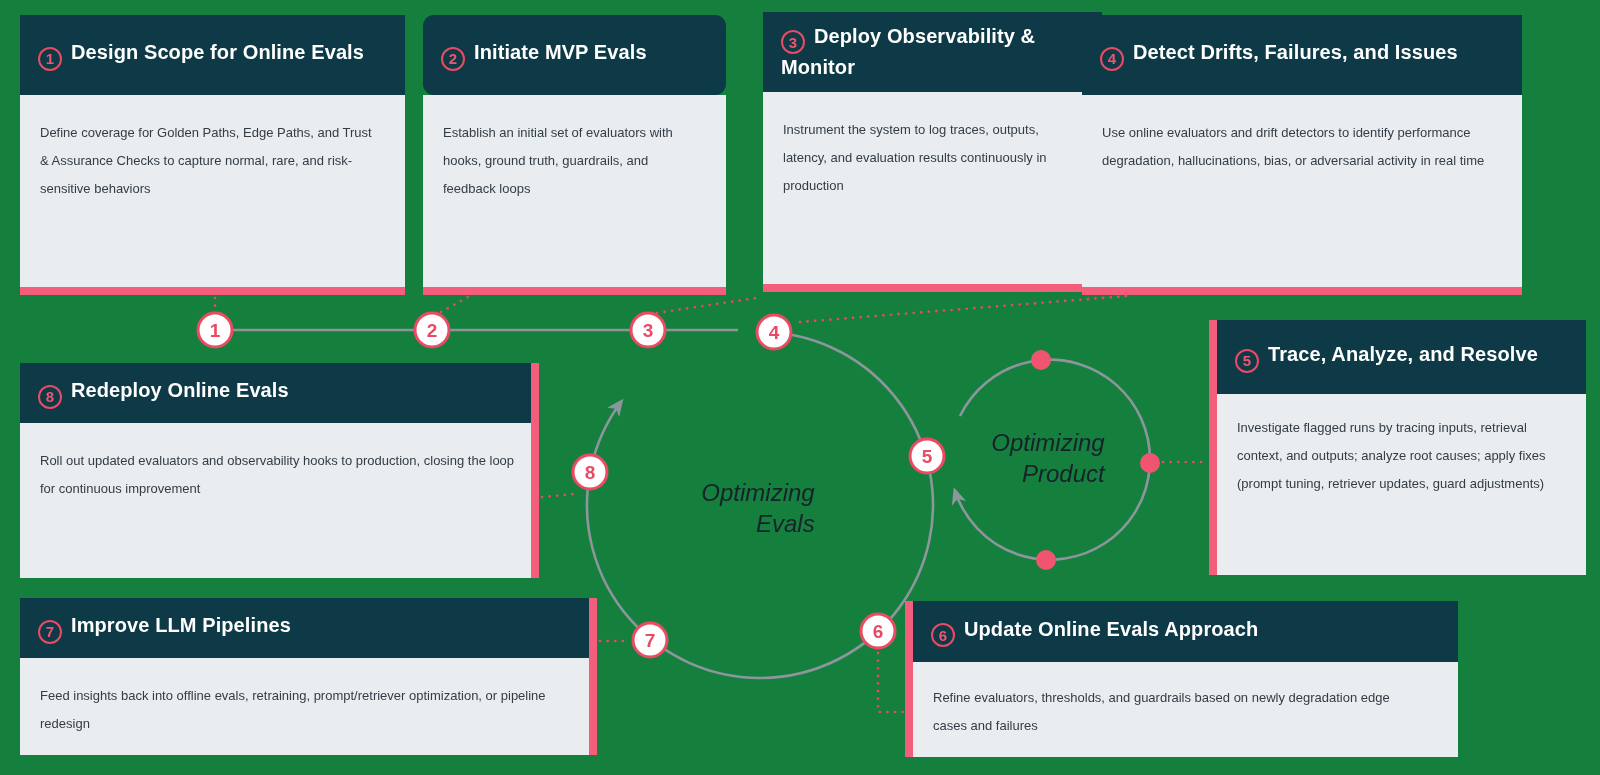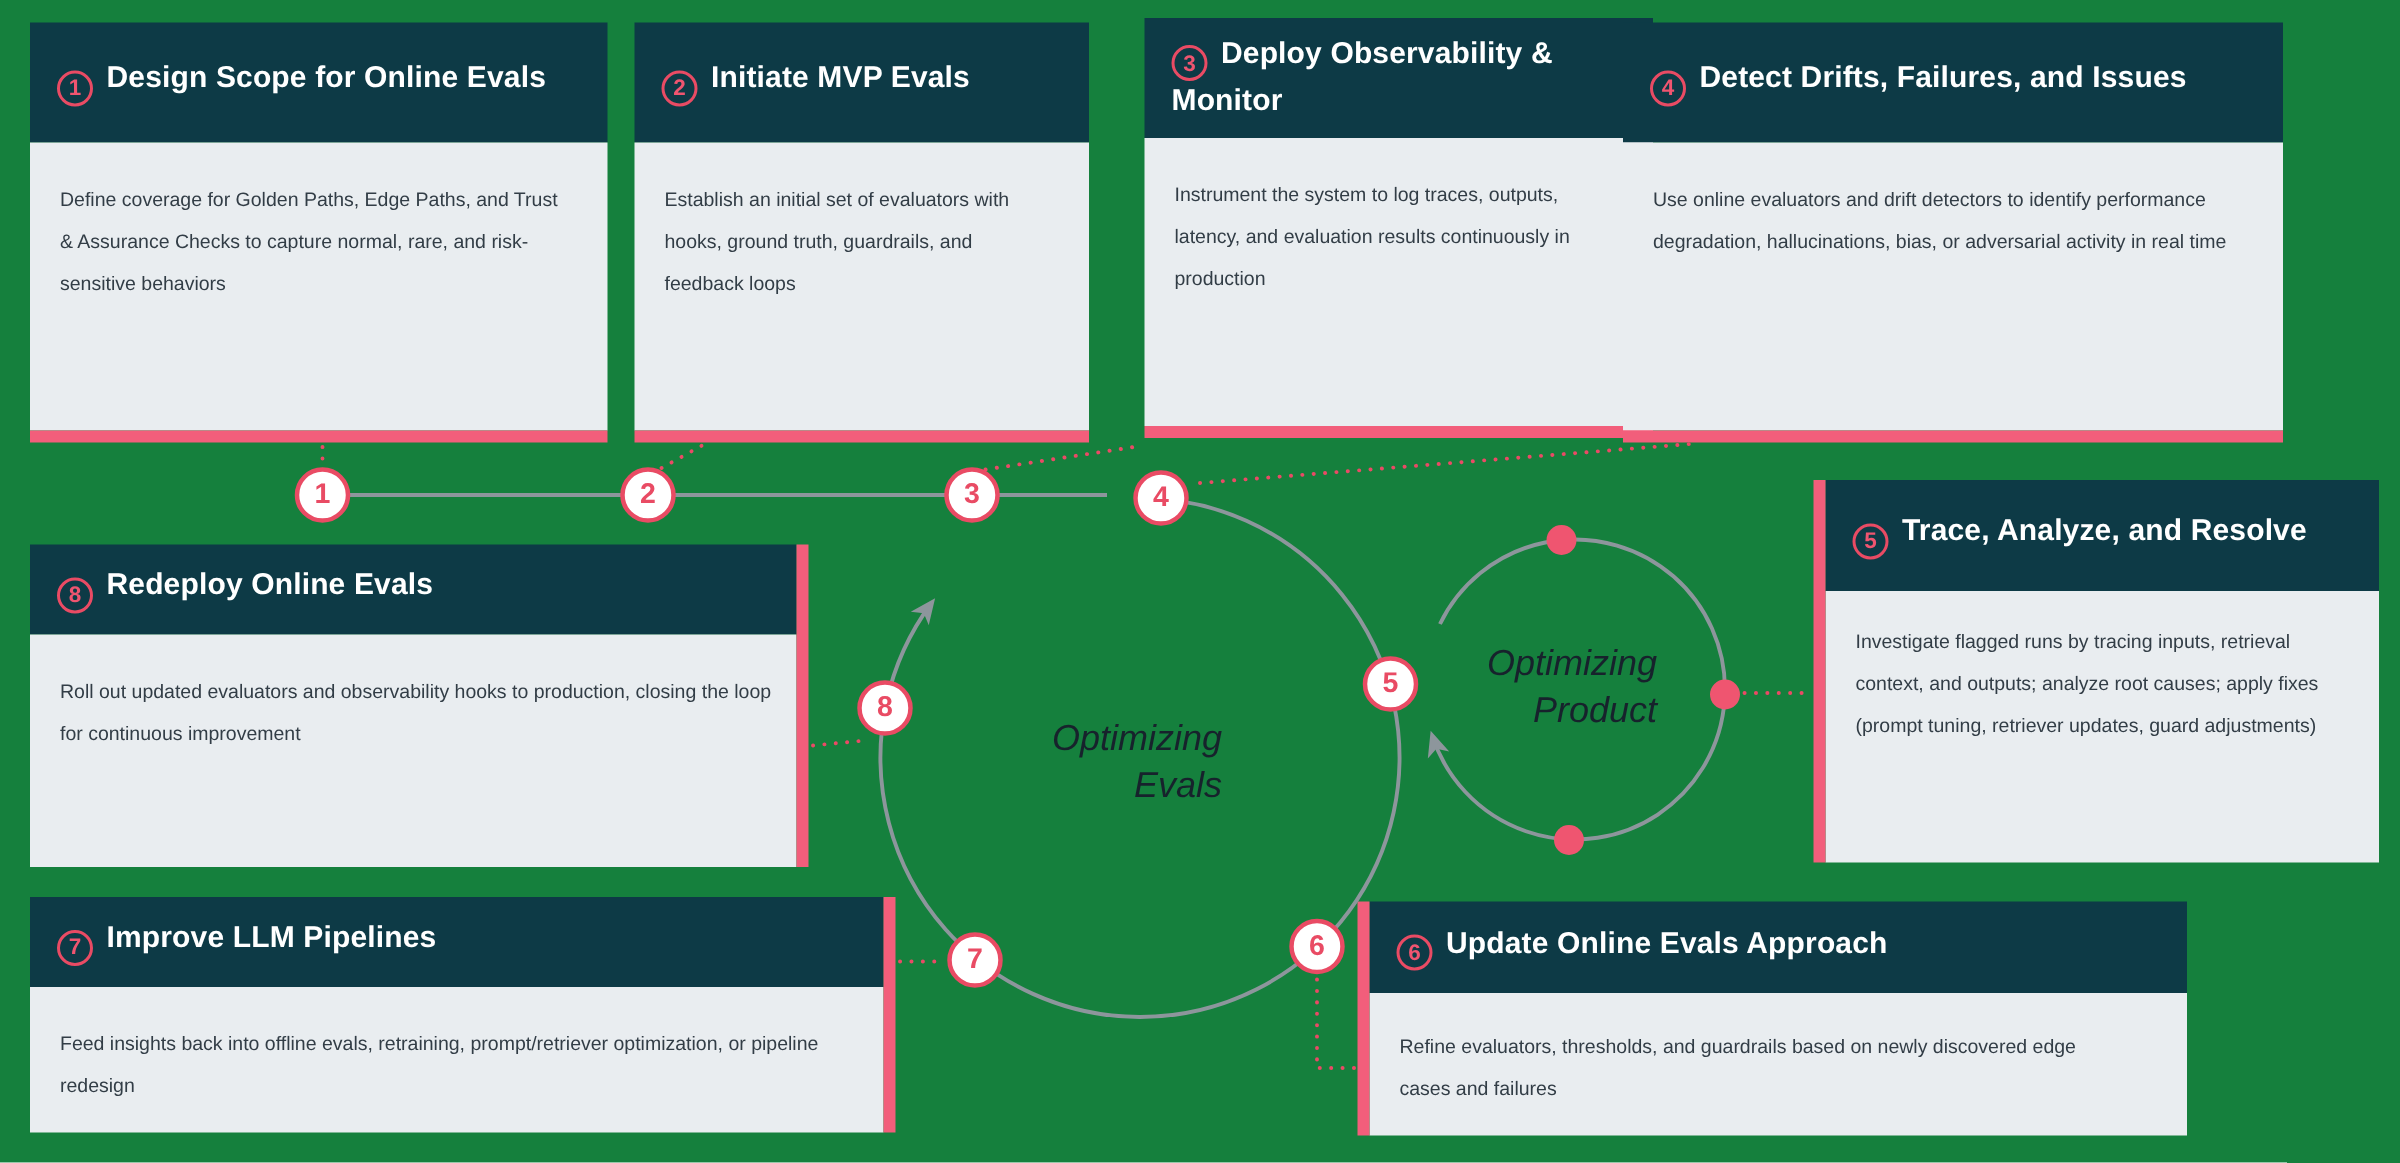--- a/index.html
+++ b/index.html
@@ -47,21 +47,21 @@
 
   <div class="card" style="left:20px;top:15px;width:385px;height:272px;">
     <div class="card-header" style="height:80px;">
       <div class="ht"><span class="badge">1</span><span>Design Scope for Online Evals</span></div>
     </div>
     <div class="card-body">Define coverage for Golden Paths, Edge Paths, and Trust &amp; Assurance Checks to capture normal, rare, and risk-sensitive behaviors</div>
     <div class="accent a-bottom"></div>
   </div>
 
   <div class="card" style="left:423px;top:15px;width:303px;height:272px;">
-    <div class="card-header" style="height:80px;">
+    <div class="card-header" style="height:80px;border-radius:11px;">
       <div class="ht"><span class="badge">2</span><span>Initiate MVP Evals</span></div>
     </div>
     <div class="card-body">Establish an initial set of evaluators with hooks, ground truth, guardrails, and feedback loops</div>
     <div class="accent a-bottom"></div>
   </div>
 
   <div class="card" style="left:763px;top:12px;width:339px;height:272px;">
     <div class="card-header" style="height:80px;">
       <div class="ht"><span class="badge">3</span><span>Deploy Observability &amp; Monitor</span></div>
     </div>
@@ -98,21 +98,21 @@
       <div class="ht"><span class="badge">7</span><span>Improve LLM Pipelines</span></div>
     </div>
     <div class="card-body">Feed insights back into offline evals, retraining, prompt/retriever optimization, or pipeline redesign</div>
     <div class="accent a-right"></div>
   </div>
 
   <div class="card" style="left:913px;top:601px;width:545px;height:156px;">
     <div class="card-header" style="height:61px;">
       <div class="ht"><span class="badge">6</span><span>Update Online Evals Approach</span></div>
     </div>
-    <div class="card-body" style="padding-top:22px;padding-right:60px;">Refine evaluators, thresholds, and guardrails based on newly discovered edge cases and failures</div>
+    <div class="card-body" style="padding-top:22px;padding-right:60px;">Refine evaluators, thresholds, and guardrails based on newly degradation edge cases and failures</div>
     <div class="accent a-left"></div>
   </div>
 
   <svg class="overlay" viewBox="0 0 1600 775" xmlns="http://www.w3.org/2000/svg">
 
     <line x1="215" y1="330" x2="738" y2="330" stroke="#8d969c" stroke-width="2.6"></line>
 
     <path d="M 760 332 A 173 173 0 1 1 621 402" fill="none" stroke="#8d969c" stroke-width="2.6"></path>
     <path d="M4,0 L-13,7.5 L-8.5,0 L-13,-7.5 Z" fill="#8d969c" transform="translate(621,402) rotate(-53)"></path>
 

